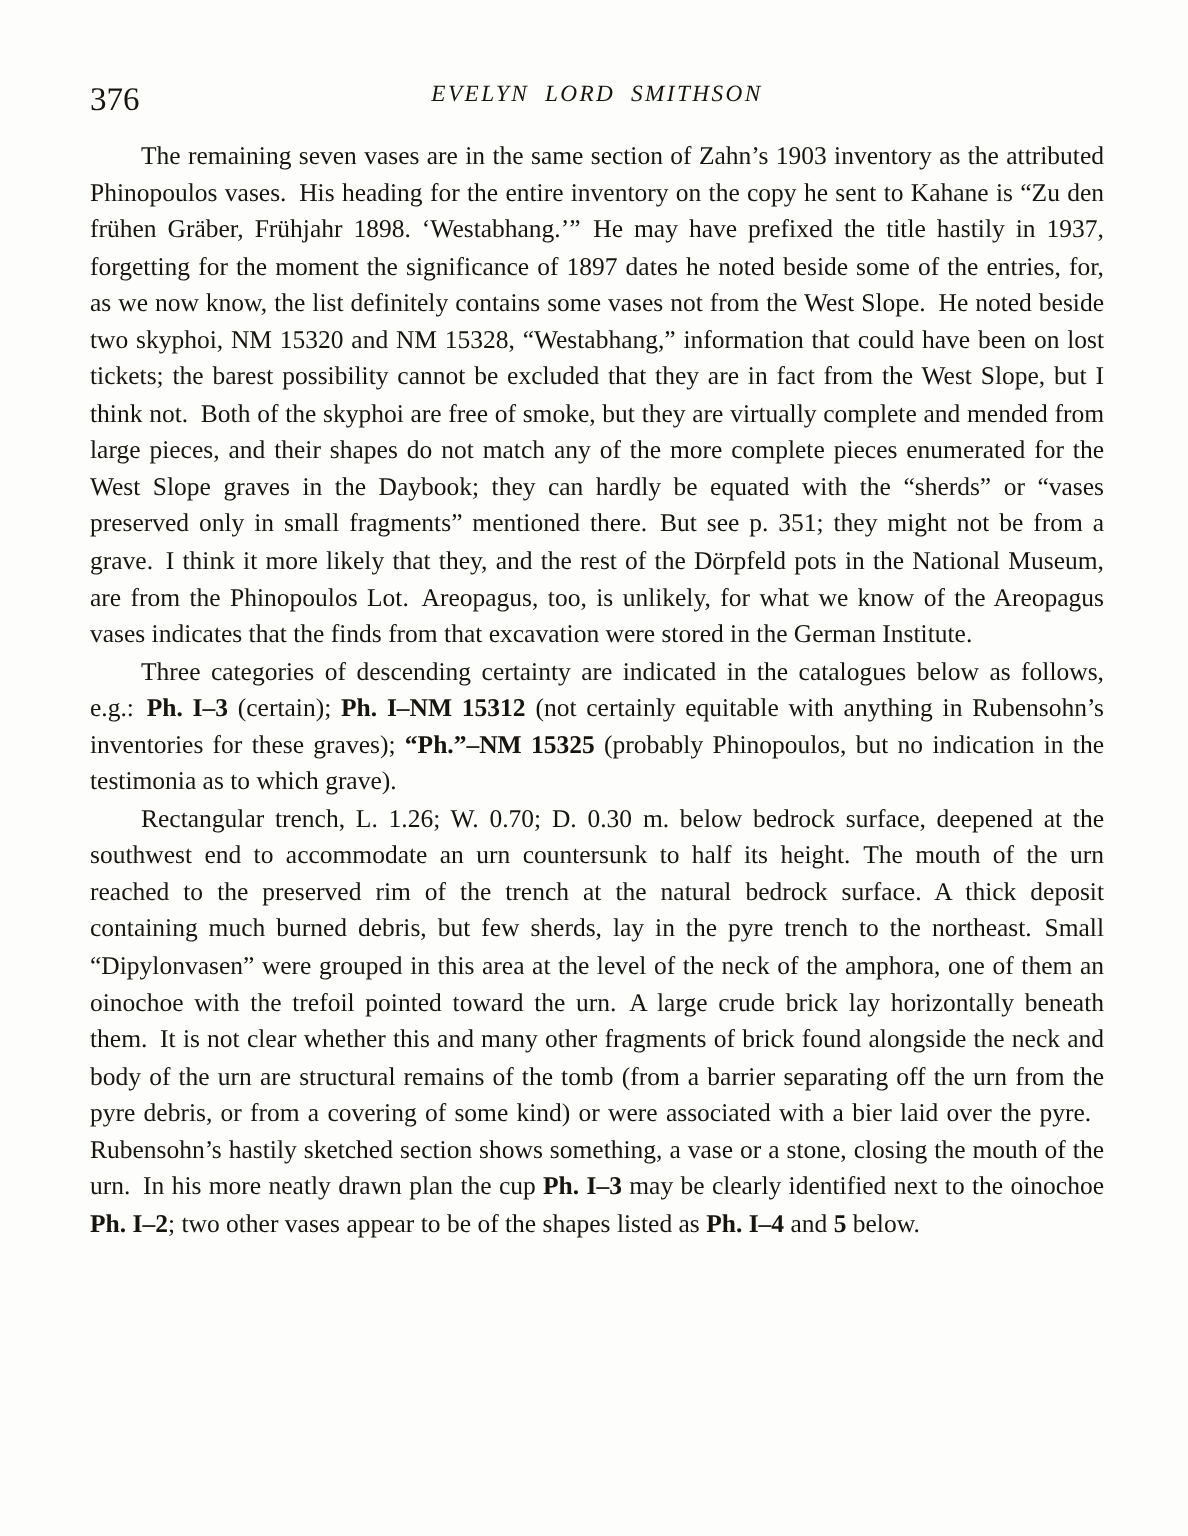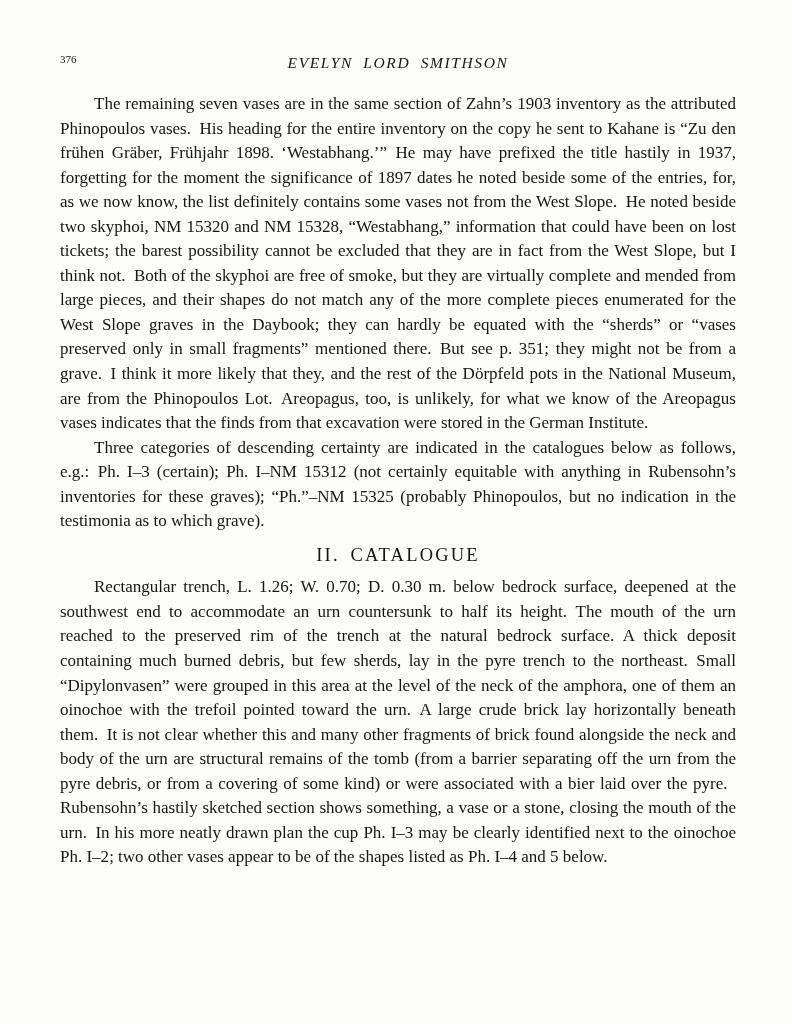--- a/index.html
+++ b/index.html
@@ -19,21 +19,21 @@
   }
   .page-header {
     position: relative;
     height: 21px;
     margin-bottom: 18px;
   }
   .page-number {
     position: absolute;
     left: 0;
     top: 0;
-    font-size: 11px;
+    font-size: 22px;
   }
   .running-head {
     position: absolute;
     left: 0;
     right: 0;
     top: 1px;
     text-align: center;
     font-size: 15.5px;
     letter-spacing: 1.6px;
     word-spacing: 5px;
@@ -53,30 +53,29 @@
   }
   .section-heading {
     font-weight: normal;
     font-size: 18.5px;
     text-align: center;
     text-indent: 0;
     letter-spacing: 2.2px;
     word-spacing: 4px;
     margin: 9px 0 8px 0;
   }
-  .bold { font-weight: normal; }
+  .bold { font-weight: bold; }
   .italic { font-style: italic; }
 </style>
 </head>
 <body>
 
 <div class="page" style="--paper: #fdfdfb; --ink: #18150f;">
   <header class="page-header">
     <span class="page-number">376</span>
     <span class="running-head">EVELYN LORD SMITHSON</span>
   </header>
   <main class="text-column">
       <p class="body-para"><span>The remaining seven vases are in the same section of Zahn’s 1903 inventory as the attributed Phinopoulos vases. His heading for the entire inventory on the copy he sent to Kahane is “Zu den frühen Gräber, Frühjahr 1898. ‘Westabhang.’” He may have prefixed the title hastily in 1937, forgetting for the moment the significance of 1897 dates he noted beside some of the entries, for, as we now know, the list definitely contains some vases not from the West Slope. He noted beside two skyphoi, NM 15320 and NM 15328, “Westabhang,” information that could have been on lost tickets; the barest possibility cannot be excluded that they are in fact from the West Slope, but I think not. Both of the skyphoi are free of smoke, but they are virtually complete and mended from large pieces, and their shapes do not match any of the more complete pieces enumerated for the West Slope graves in the Daybook; they can hardly be equated with the “sherds” or “vases preserved only in small fragments” mentioned there. But see p. 351; they might not be from a grave. I think it more likely that they, and the rest of the Dörpfeld pots in the National Museum, are from the Phinopoulos Lot. Areopagus, too, is unlikely, for what we know of the Areopagus vases indicates that the finds from that excavation were stored in the German Institute.</span></p>
       <p class="body-para"><span>Three categories of descending certainty are indicated in the catalogues below as follows, e.g.: </span><span class="bold">Ph. I–3</span><span> (certain); </span><span class="bold">Ph. I–NM 15312</span><span> (not certainly equitable with anything in Rubensohn’s inventories for these graves); </span><span class="bold">“Ph.”–NM 15325</span><span> (probably Phinopoulos, but no indication in the testimonia as to which grave).</span></p>
-      <h2 class="section-heading">II. CATALOGUE</h2>
       <p class="body-para"><span>Rectangular trench, L. 1.26; W. 0.70; D. 0.30 m. below bedrock surface, deepened at the southwest end to accommodate an urn countersunk to half its height. The mouth of the urn reached to the preserved rim of the trench at the natural bedrock surface. A thick deposit containing much burned debris, but few sherds, lay in the pyre trench to the northeast. Small “Dipylonvasen” were grouped in this area at the level of the neck of the amphora, one of them an oinochoe with the trefoil pointed toward the urn. A large crude brick lay horizontally beneath them. It is not clear whether this and many other fragments of brick found alongside the neck and body of the urn are structural remains of the tomb (from a barrier separating off the urn from the pyre debris, or from a covering of some kind) or were associated with a bier laid over the pyre. Rubensohn’s hastily sketched section shows something, a vase or a stone, closing the mouth of the urn. In his more neatly drawn plan the cup </span><span class="bold">Ph. I–3</span><span> may be clearly identified next to the oinochoe </span><span class="bold">Ph. I–2</span><span>; two other vases appear to be of the shapes listed as </span><span class="bold">Ph. I–4</span><span> and </span><span class="bold">5</span><span> below.</span></p>
     </main>
 </div>
 
 </body></html>

